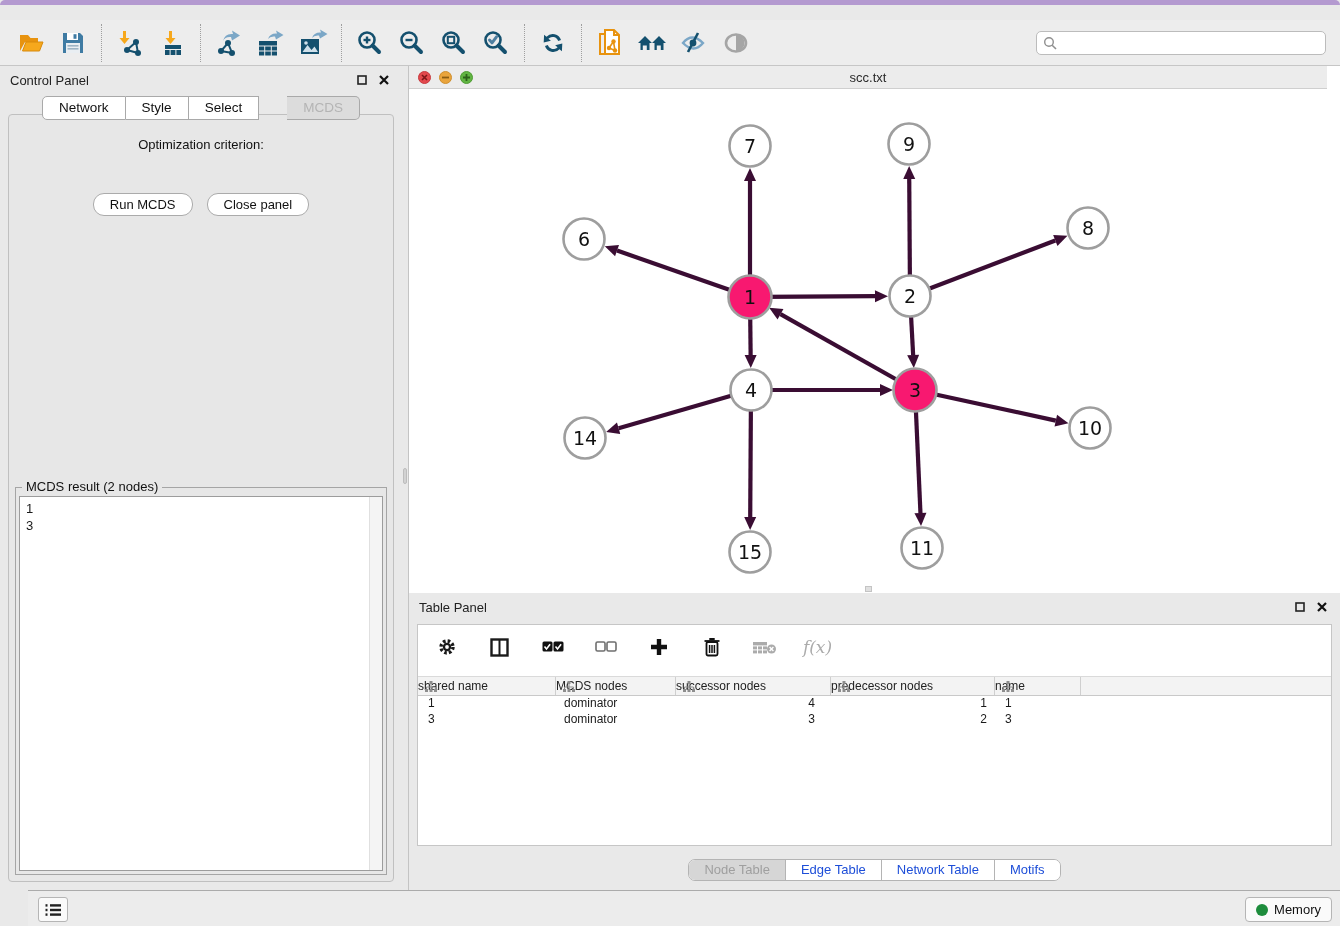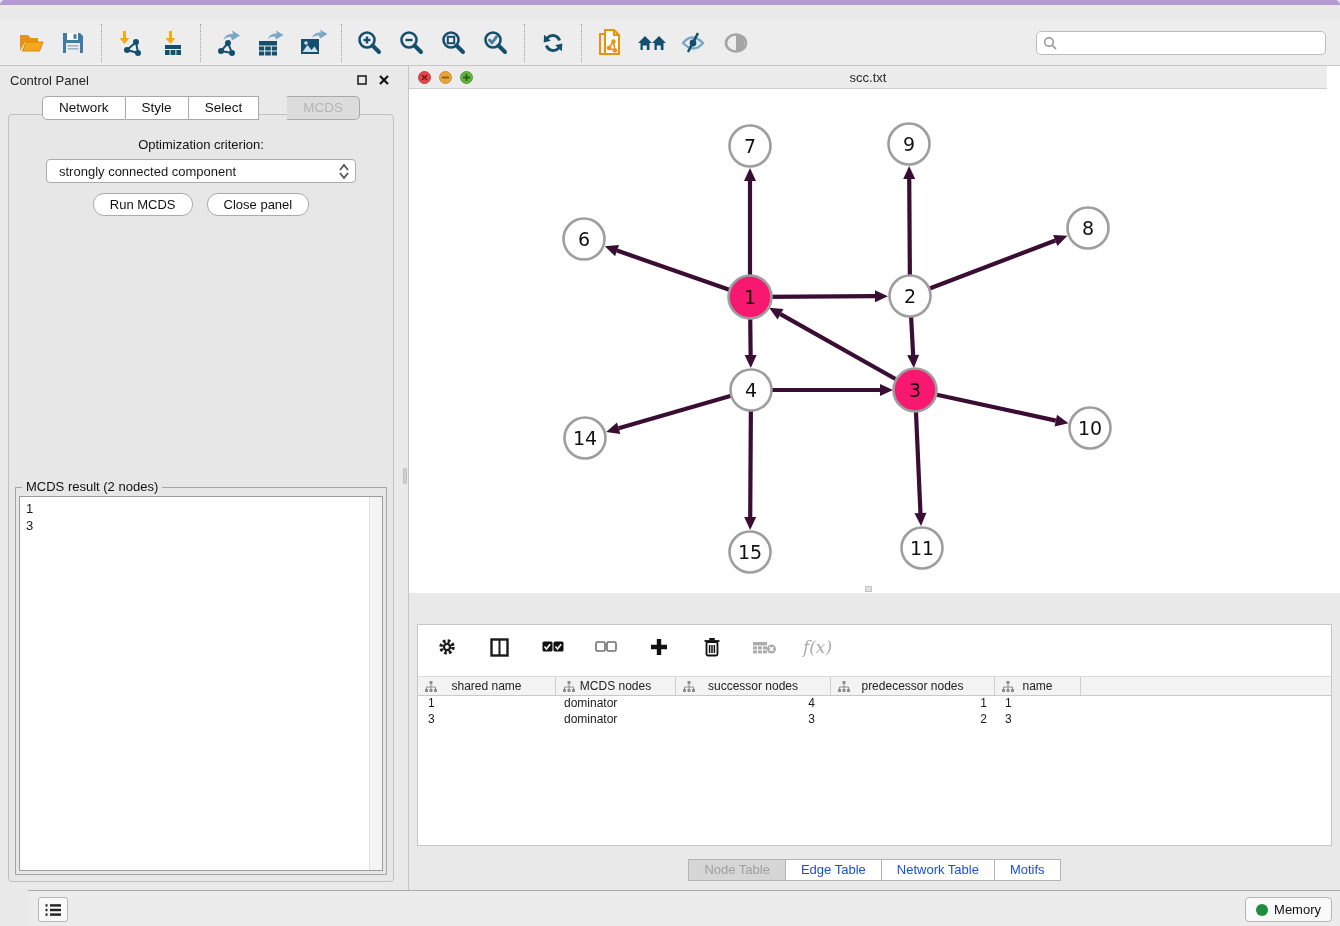--- a/index.html
+++ b/index.html
@@ -67,27 +67,27 @@
 
   
   .table-panel { position:absolute; left:408px; top:593px; right:0; bottom:36px; background:#e9e9e9; border-left:1px solid #c4c4c4; }
   .table-panel .panel-header { padding-left:10px; }
   .table-container { position:absolute; left:8px; right:8px; top:31px; height:222px; background:#fff; border:1px solid #c6c6c6; }
   .table-toolbar { height:44px; display:flex; align-items:center; padding:0 10px; gap:16px; }
   .tt-btn { width:37px; height:34px; display:flex; align-items:center; justify-content:center; background:transparent; border:none; }
   .fx-label { font-family:"DejaVu Serif", serif; font-style:italic; font-size:17px; color:#ababab; }
 
   .grid-header { display:flex; height:20px; background:#f3f3f3; border-top:1px solid #dadada; border-bottom:1px solid #c9c9c9; margin-top:7px; }
-  .gh-cell { position:relative; display:flex; align-items:center; justify-content:center; font-size:12px; color:#222; border-right:1px solid #cfcfcf; }
+  .gh-cell { position:relative; display:flex; align-items:center; font-size:12px; color:#222; border-right:1px solid #cfcfcf; }
   .gh-cell svg { position:absolute; left:7px; top:4px; }
   .grid-row { display:flex; height:16px; font-size:12px; }
   .gr-cell { overflow:hidden; white-space:nowrap; }
 
   .bottom-tabs { position:absolute; left:0; right:0; bottom:9px; display:flex; justify-content:center; }
-  .bt-group { display:inline-flex; border:1px solid #b4b4b4; border-radius:0; overflow:hidden; background:#fff; }
+  .bt-group { display:inline-flex; border:1px solid #b4b4b4; border-radius:7px; overflow:hidden; background:#fff; }
   .bt-tab { font-size:13px; padding:2px 15px 3px; background:#fff; color:#1d4ed8; border-left:1px solid #b4b4b4; }
   .bt-tab:first-child { border-left:none; }
   .bt-tab.selected { background:#d6d6d6; color:#9f9f9f; }
 
   
   .status-bar { position:absolute; left:0; right:0; bottom:0; height:36px; background:#ececec; border-top:1px solid #ababab;margin-left:28px; }
   .list-btn { position:absolute; left:10px; top:6px; width:30px; height:25px; background:#fafafa; border:1px solid #b5b5b5; border-radius:3px; display:flex; align-items:center; justify-content:center; }
   .memory-btn { position:absolute; right:8px; top:6px; height:25px; background:#fafafa; border:1px solid #b5b5b5; border-radius:4px; display:flex; align-items:center; gap:6px; padding:0 10px; font-size:13px; color:#111; }
   .mem-dot { width:12px; height:12px; border-radius:50%; background:#1d8c3c; }
 </style>
@@ -263,31 +263,20 @@
       </span>
     </div>
     <div class="cp-tabs" id="cp-tabs">
         <div class="cp-tab">Network</div>
         <div class="cp-tab">Style</div>
         <div class="cp-tab">Select</div>
         <div class="cp-tab selected">MCDS</div>
       </div>
     <div class="cp-pane">
       <div class="opt-label">Optimization criterion:</div>
-      <div class="dropdown">
-        <span class="dd-value">strongly connected component</span>
-        <span class="dd-stepper">
-          <svg width="10" height="7" viewBox="0 0 10 7">
-              <path d="M1 6 L5 1 L9 6" fill="none" stroke="#555" stroke-width="1.8"></path>
-            </svg>
-          <svg width="10" height="7" viewBox="0 0 10 7">
-              <path d="M1 1 L5 6 L9 1" fill="none" stroke="#555" stroke-width="1.8"></path>
-            </svg>
-        </span>
-      </div>
       <div class="btn-row">
         <button class="cp-button">Run MCDS</button>
         <button class="cp-button">Close panel</button>
       </div>
       <div class="mcds-group">
         <div class="mcds-legend">MCDS result (2 nodes)</div>
         <div class="mcds-area" id="mcds-area">
           <div class="result-line">1</div>
             <div class="result-line">3</div>
             <div class="mcds-scroll"></div>
@@ -369,20 +358,33 @@
           <circle cx="341" cy="463" r="20.5" fill="#FFFFFF" stroke="#9E9E9E" stroke-width="2.6"></circle>
           <text x="341" y="463" text-anchor="middle" dy="0.36em" font-family="DejaVu Sans, sans-serif" font-size="19" fill="#111111">15</text>
           <circle cx="513" cy="459" r="20.5" fill="#FFFFFF" stroke="#9E9E9E" stroke-width="2.6"></circle>
           <text x="513" y="459" text-anchor="middle" dy="0.36em" font-family="DejaVu Sans, sans-serif" font-size="19" fill="#111111">11</text>
         </svg>
     </div>
     <div class="h-handle"></div>
   </div>
 
   <div class="table-panel">
+    <div class="panel-header">
+      <span class="ph-title">Table Panel</span>
+      <span class="ph-btn">
+        <svg width="10" height="10" viewBox="0 0 10 10">
+            <rect x="1" y="1" width="8" height="8" fill="none" stroke="#222" stroke-width="1.6"></rect>
+          </svg>
+      </span>
+      <span class="ph-btn">
+        <svg width="10" height="10" viewBox="0 0 10 10">
+            <path d="M1 1 L9 9 M9 1 L1 9" stroke="#111" stroke-width="2.2"></path>
+          </svg>
+      </span>
+    </div>
     <div class="table-container">
       <div class="table-toolbar">
         <button class="tt-btn">
           <svg width="20" height="20" viewBox="0 0 20 20">
             <circle cx="10" cy="10" r="6" fill="none" stroke="#1a1a1a" stroke-width="3.4" stroke-dasharray="2.6 2.1"></circle>
             <circle cx="10" cy="10" r="4.2" fill="#1a1a1a"></circle>
               <circle cx="10" cy="10" r="1.9" fill="#fff"></circle>
           </svg>
         </button>
         <button class="tt-btn">

